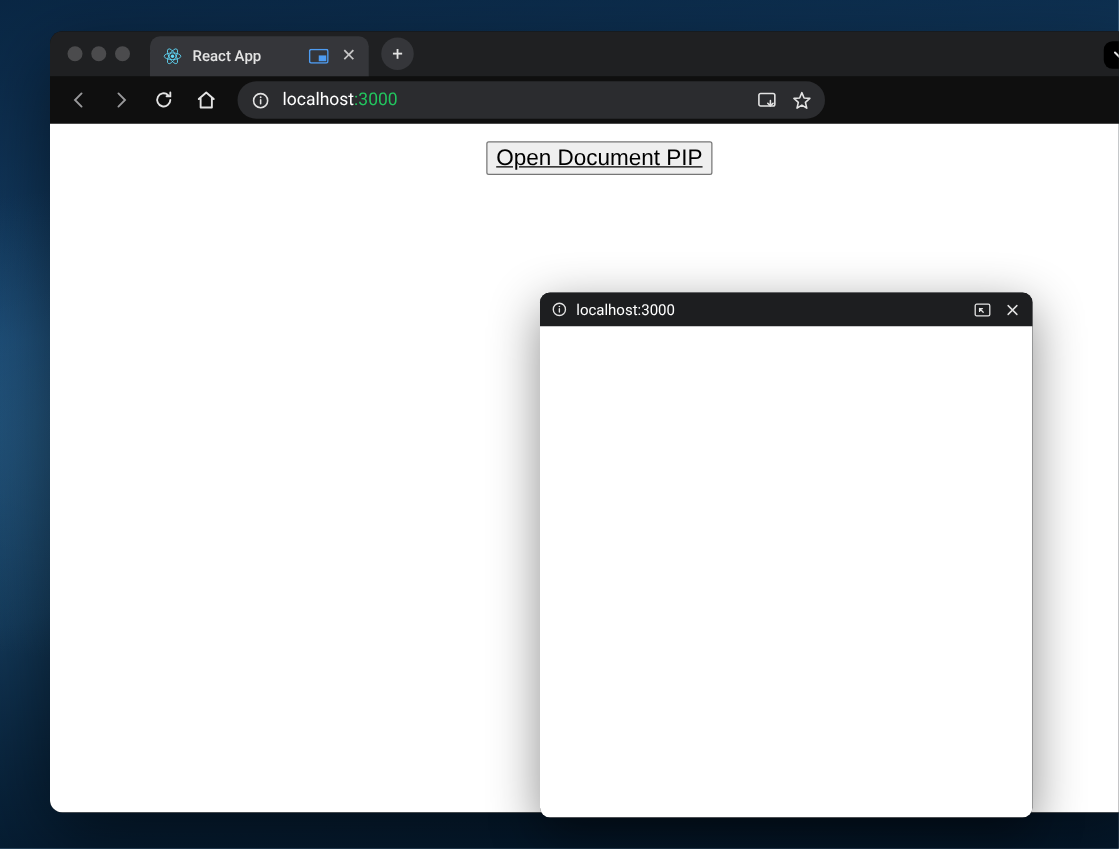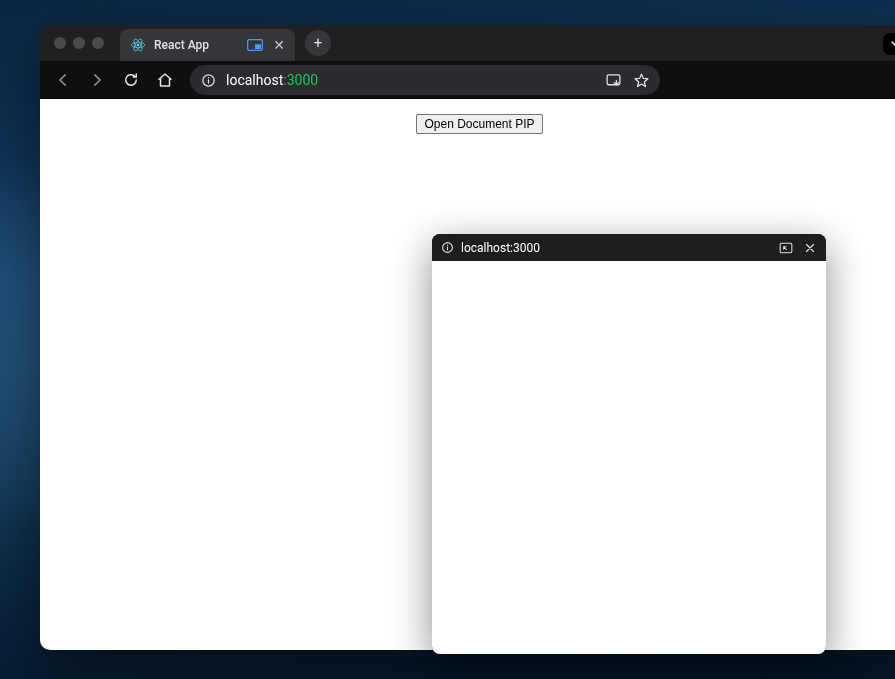--- a/index.html
+++ b/index.html
@@ -227,24 +227,25 @@
       padding-top: 14px;
       text-align: center;
     }
     
     .pip-button {
       display: inline-block;
       background: #efefef;
       border: 1px solid #767676;
       border-radius: 2px;
       padding: 2px 7px;
-      font-size: 12px;
+      font-size: 18px;
       font-family: Arial, sans-serif;
       cursor: pointer;
       color: #000;
+      text-decoration: underline;
     }
     
     .pip-window {
       position: absolute;
       top: 234px;
       left: 432px;
       width: 394px;
       height: 420px;
       background: #1d1e20;
       border-radius: 8px;

